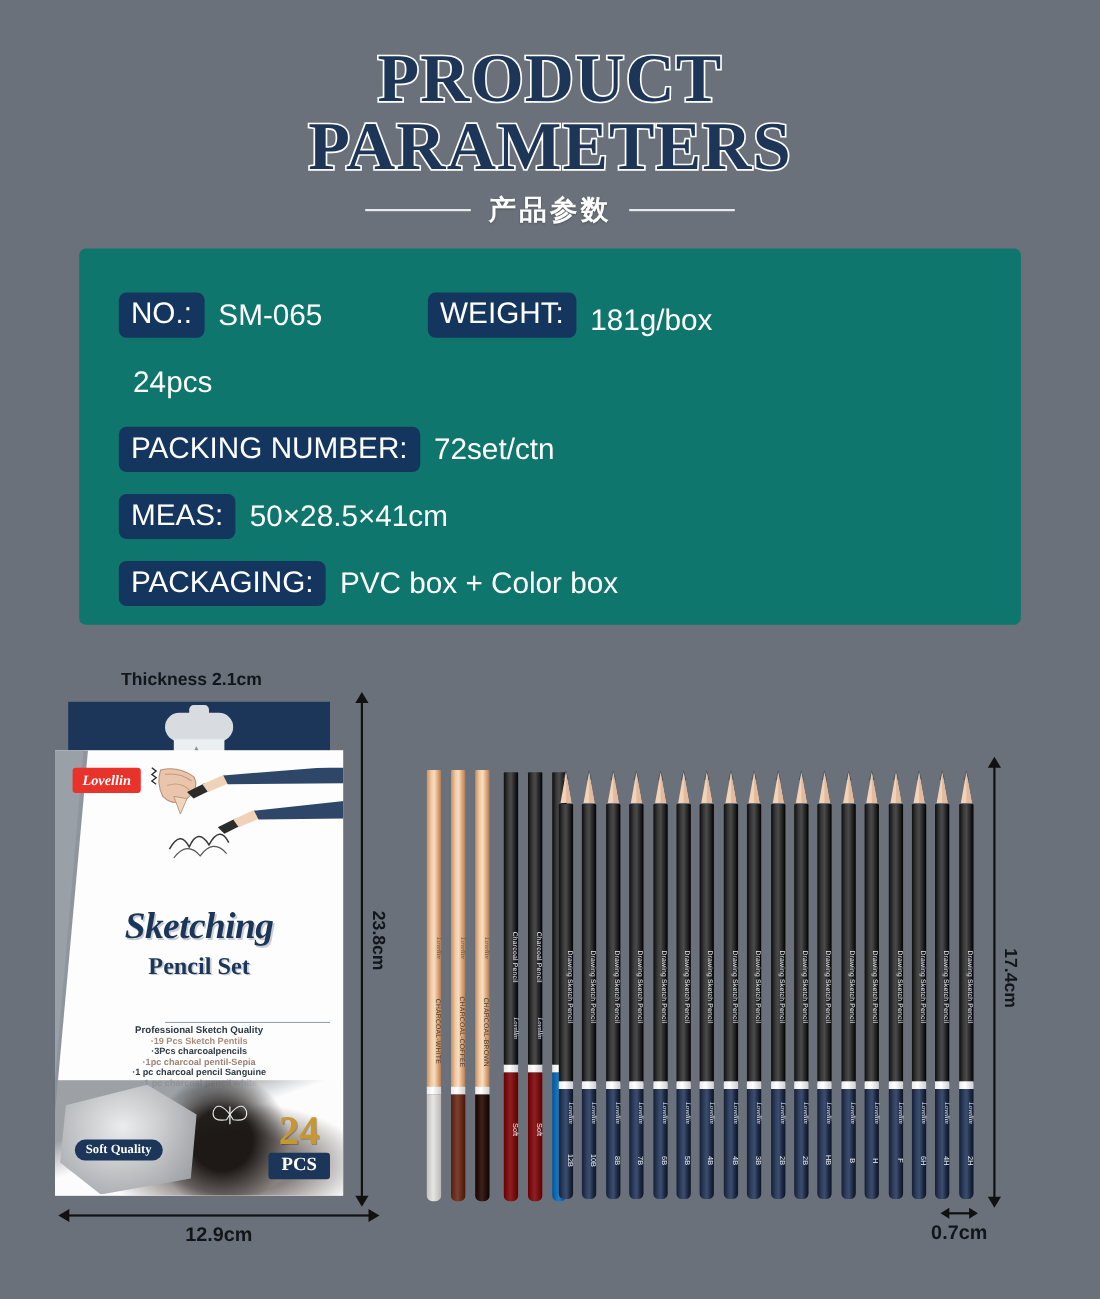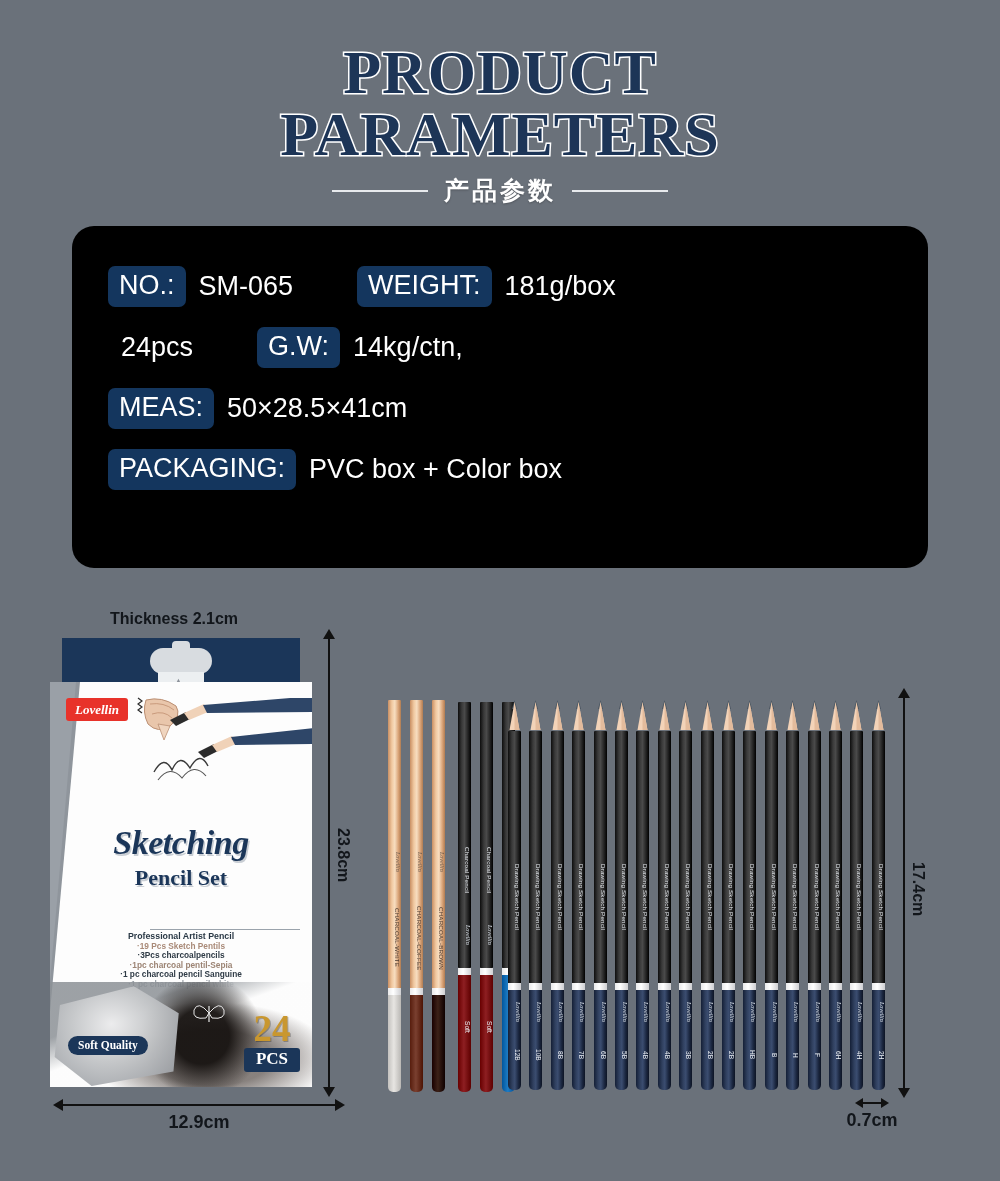--- a/index.html
+++ b/index.html
@@ -35,42 +35,42 @@
     font-family:"DejaVu Sans", sans-serif;
     font-weight:bold; font-size:25px; color:#ffffff;
     letter-spacing:3px;
     text-shadow:0 1px 2px rgba(0,0,0,.25);
   }
 
   
   .spec-panel {
     position:absolute; left:72px; top:226px;
     width:856px; height:342px;
-    background:#000000;
-    border-radius:22px;
+    background:#0f766e;
+    border-radius:6px;
   }
   .spec-rows { position:absolute; left:36px; top:30px; width:790px; }
   .spec-row { display:flex; align-items:center; height:61px; }
   .badge {
     background:#14365e;
     color:#ffffff;
     font-size:27px;
     line-height:27px;
     padding:6px 11px 8px 11px;
     border-radius:7px;
     white-space:nowrap;
   }
   .value {
     color:#ffffff;
     font-size:27px;
     margin-left:13px;
     white-space:nowrap;
   }
   .col-right { margin-left:auto; display:flex; align-items:center; }
-  .col-right.w-weight { width:382px; margin-left:64px; }
+  .col-right.w-weight { width:382px; margin-left:96px;align-items:flex-end; }
   .col-right.w-gw { width:382px; margin-left:64px; }
 
   .thickness-label {
     position:absolute; left:110px; top:610px;
     font-size:16px; font-weight:bold; color:#12161b;
   }
 
   
   .box-back {
     position:absolute; left:62px; top:638px;
@@ -303,26 +303,26 @@
       <span class="badge">NO.:</span>
       <span class="value">SM-065</span>
       <span class="col-right w-weight">
         <span class="badge">WEIGHT:</span>
         <span class="value">181g/box</span>
       </span>
     </div>
 
     <div class="spec-row">
       <span class="value">24pcs</span>
-      <span class="col-right w-gw">
-        <span class="badge">G.W:</span>
-        <span class="value">14kg/ctn,</span>
-      </span>
-    </div>
-
+    </div>
+
+    <div class="spec-row">
+      <span class="badge">PACKING NUMBER:</span>
+      <span class="value">72set/ctn</span>
+    </div>
 
     <div class="spec-row">
       <span class="badge">MEAS:</span>
       <span class="value">50×28.5×41cm</span>
     </div>
 
     <div class="spec-row">
       <span class="badge">PACKAGING:</span>
       <span class="value">PVC box + Color box</span>
     </div>
@@ -370,21 +370,21 @@
     <path d="M8 36 Q20 20 32 34 Q44 18 56 32" stroke="#555" stroke-width="1.1" fill="none"></path>
   </svg>
 
   <div class="brand-script">Sketching</div>
   <div class="brand-sub">Pencil Set</div>
 
 
   <div class="hr-thin"></div>
 
   <div class="bullets">
-    <div class="b0">Professional Artist Pencil</div>
+    <div class="b0">Professional Sketch Quality</div>
     <div class="b1">·19 Pcs Sketch Pentils</div>
     <div class="b2">·3Pcs charcoalpencils</div>
     <div class="b3">·1pc charcoal pentil-Sepia</div>
     <div class="b4">·1 pc charcoal pencil Sanguine</div>
     <div class="b5">·1 pc charcoal pencil white</div>
   </div>
 
   <div class="photo-dark"></div>
   <div class="photo-cube"></div>
 

